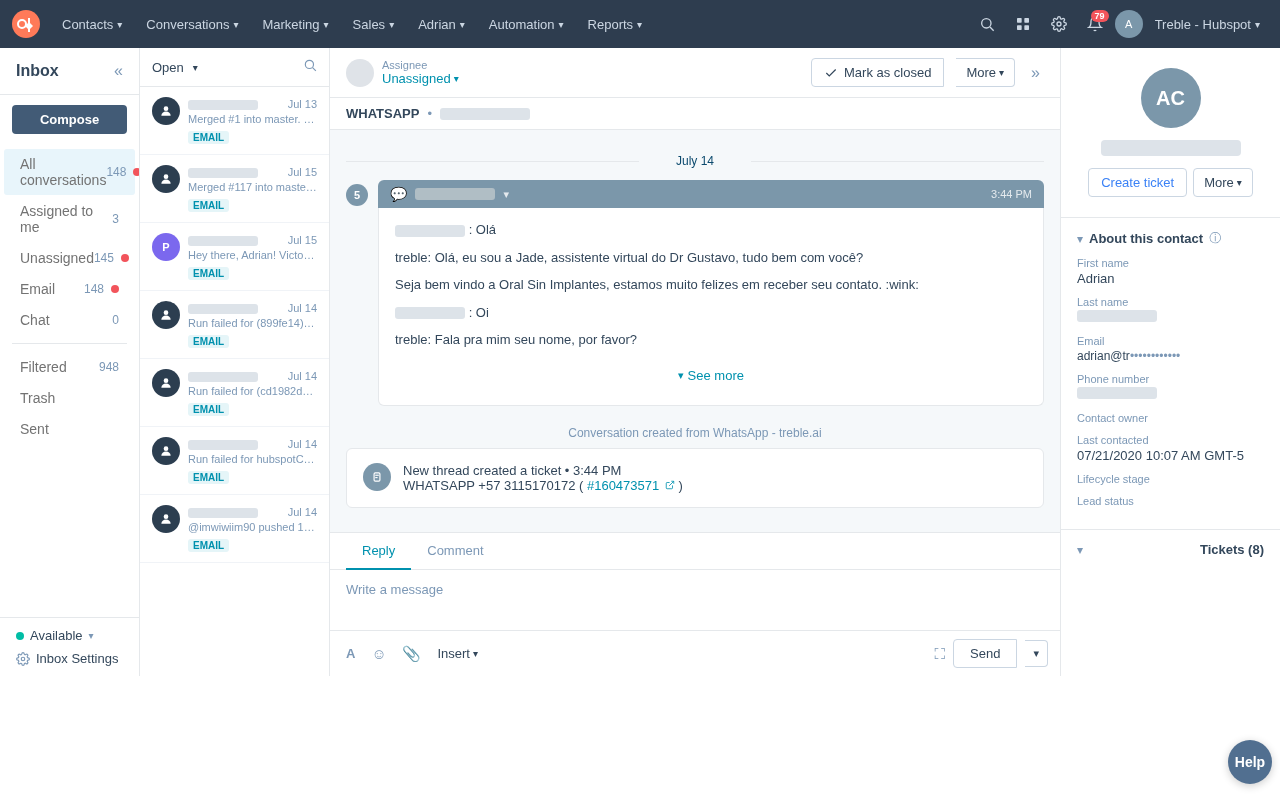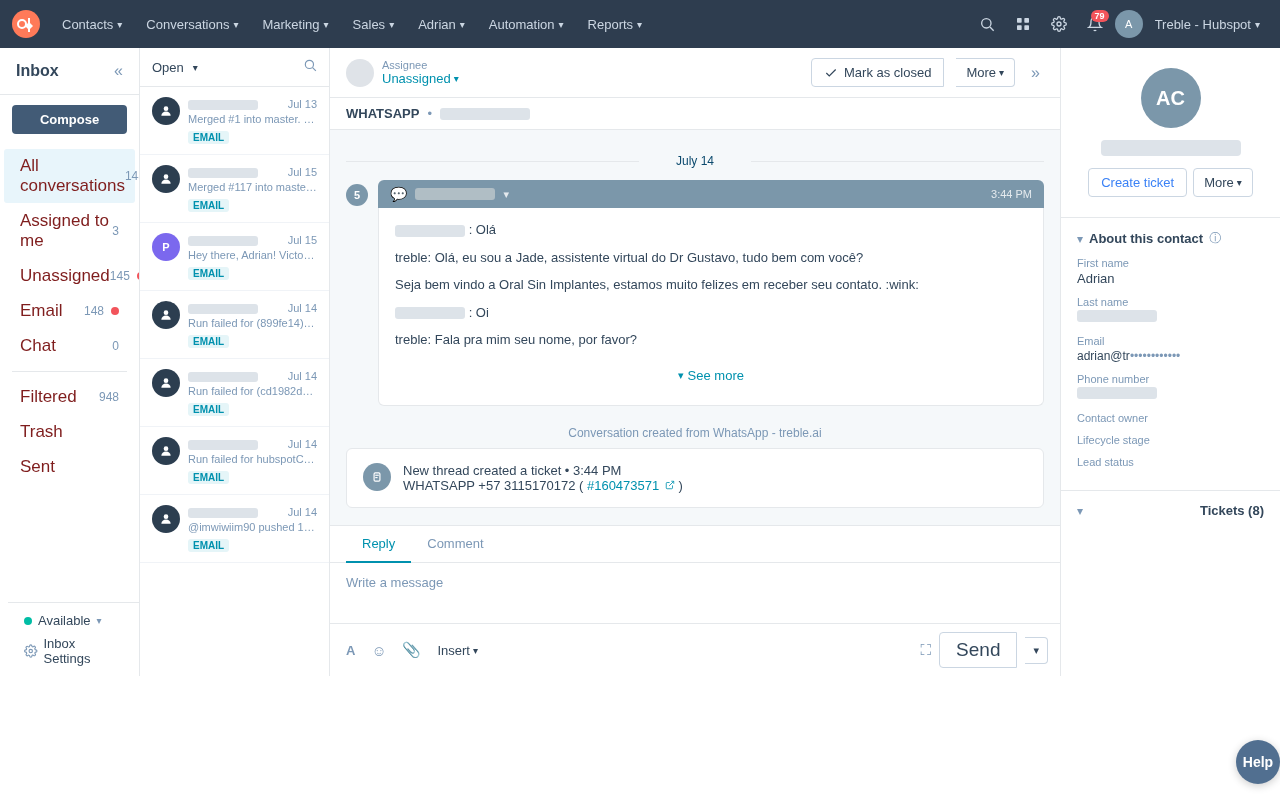--- a/index.html
+++ b/index.html
@@ -63,28 +63,28 @@
       background: #425b76; color: #fff; border: none;
       border-radius: 4px; padding: 7px 12px; font-size: 13px; font-weight: 600;
       cursor: pointer; text-align: center;
     }
     .sidebar-nav { flex: 1; overflow-y: auto; padding: 4px 0; }
     .sidebar-item {
       display: flex; align-items: center; justify-content: space-between;
       padding: 7px 16px; cursor: pointer; border-radius: 3px; margin: 1px 4px;
     }
     .sidebar-item.active { background: #e8f5fb; }
-    .sidebar-item-label { font-size: 17px; color: #7f1d1d; }
+    .sidebar-item-label { font-size: 14px; color: #737373; }
     .sidebar-item-count { font-size: 12px; color: #7c98b6; }
     .sidebar-item-dot { width: 8px; height: 8px; border-radius: 50%; background: #f2545b; margin-left: 4px; }
     .sidebar-divider { height: 1px; background: #e5e8eb; margin: 8px 12px; }
     .connect-channel { color: #0091ae; font-size: 13px; font-weight: 500; padding: 8px 16px; cursor: pointer; }
     .sidebar-footer {
       border-top: 1px solid #e5e8eb; padding: 10px 16px;
-      display: flex; flex-direction: column; gap: 8px; margin-left: 8px;
+      display: flex; flex-direction: column; gap: 8px;
     }
     .user-status { display: flex; align-items: center; gap: 6px; font-size: 13px; color: #33475b; cursor: pointer; }
     .status-dot { width: 8px; height: 8px; border-radius: 50%; background: #00bda5; }
     .inbox-settings { display: flex; align-items: center; gap: 6px; font-size: 13px; color: #33475b; cursor: pointer; }
 
     
     #conv-list {
       width: 190px; border-right: 1px solid #e5e8eb;
       display: flex; flex-direction: column; flex-shrink: 0;
     }
@@ -224,21 +224,21 @@
       padding: 12px 16px; min-height: 60px; color: #7c98b6; font-size: 13px;
     }
     .reply-toolbar {
       display: flex; align-items: center; padding: 8px 12px; border-top: 1px solid #e5e8eb; gap: 8px;
     }
     .reply-tool-btn { color: #7c98b6; cursor: pointer; padding: 4px; font-size: 15px; }
     .reply-spacer { flex: 1; }
     .fullscreen-btn { color: #7c98b6; cursor: pointer; font-size: 15px; }
     .send-btn {
       background: #fff; border: 1px solid #cbd6e2; border-radius: 4px 0 0 4px;
-      padding: 6px 16px; font-size: 19px; color: #33475b; cursor: pointer; font-weight: 500;
+      padding: 6px 16px; font-size: 13px; color: #33475b; cursor: pointer; font-weight: 500;
     }
     .send-chevron {
       background: #fff; border: 1px solid #cbd6e2; border-left: none; border-radius: 0 4px 4px 0;
       padding: 6px 8px; cursor: pointer; color: #33475b; font-size: 11px;
     }
 
     
     #right-panel {
       width: 220px; border-left: 1px solid #e5e8eb; background: #fff;
       display: flex; flex-direction: column; flex-shrink: 0; overflow-y: auto;
@@ -282,21 +282,21 @@
 
     .tickets-section { padding: 12px 16px; }
     .tickets-header {
       display: flex; align-items: center; justify-content: space-between;
       cursor: pointer;
     }
     .tickets-title { font-size: 13px; font-weight: 700; color: #33475b; }
 
     
     .help-btn {
-      position: fixed; bottom: 16px; right: 0;
+      position: fixed; bottom: 16px; right: 8px;
       width: 44px; height: 44px; border-radius: 50%; background: #516f90;
       display: flex; align-items: center; justify-content: center;
       color: #fff; font-size: 14px; font-weight: 700; cursor: pointer; z-index: 100;
       box-shadow: 0 2px 8px rgba(0,0,0,0.2);
     }
   </style>
 </head>
 <body>
 
 <div id="app">
@@ -723,20 +723,24 @@
           </div>
         </div>
         <div class="field-row">
           <div class="field-label">Phone number</div>
           <div class="field-value"><span class="field-value-blurred"></span></div>
         </div>
         <div class="field-row">
           <div class="field-label">Contact owner</div>
         </div>
         <div class="field-row">
+          <div class="field-label">Last contacted</div>
+          <div class="field-value">07/21/2020 10:07 AM GMT-5</div>
+        </div>
+        <div class="field-row">
           <div class="field-label">Lifecycle stage</div>
         </div>
         <div class="field-row">
           <div class="field-label">Lead status</div>
         </div>
       </div>
 
       <div class="tickets-section">
         <div class="tickets-header">
           <span style="color:#7c98b6;font-size:12px">▾</span>

